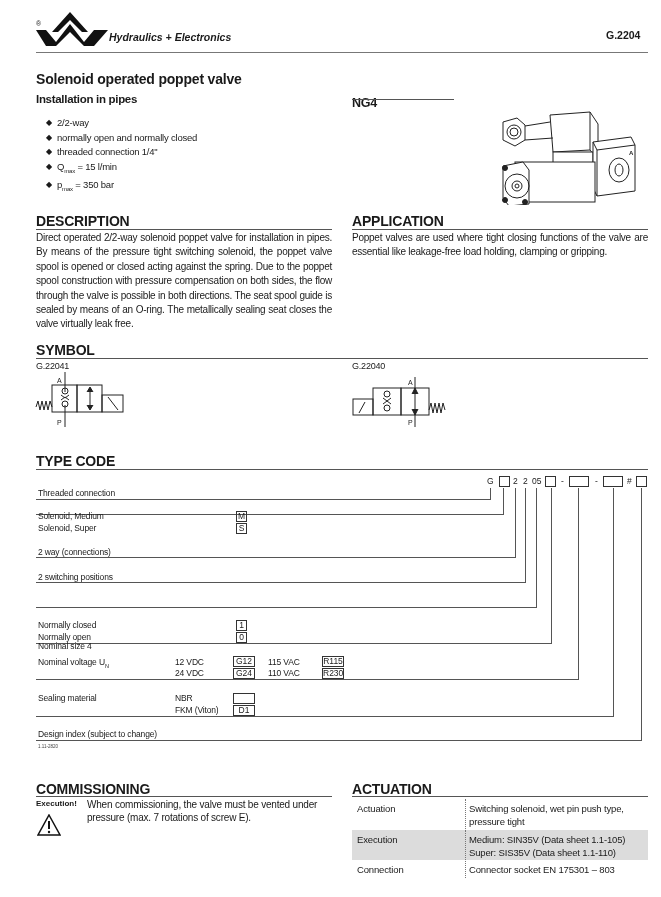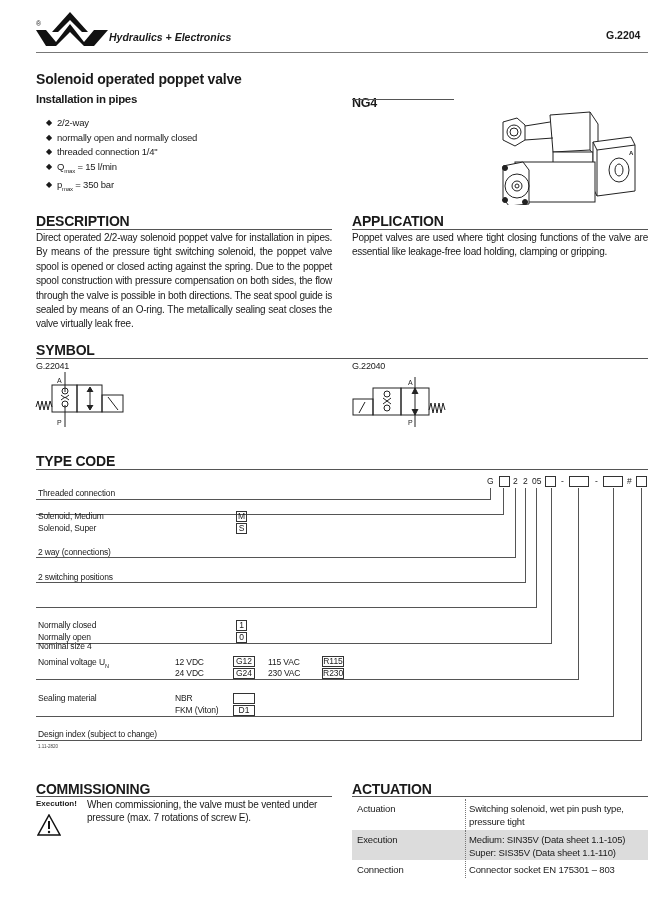--- a/index.html
+++ b/index.html
@@ -180,21 +180,21 @@
 <span class="tc-label cond" style="left:38px;top:632px;">Normally open</span>
 <div class="codebox cond" style="left:236px;top:632px;width:9px;">0</div>
 
 <span class="tc-label cond" style="left:38px;top:657px;"><span>Nominal voltage U</span><sub style="font-size:5.5px;">N</sub></span>
 <span class="tc-label cond" style="left:175px;top:657px;">12 VDC</span>
 <div class="codebox cond" style="left:233px;top:656px;width:20px;">G12</div>
 <span class="tc-label cond" style="left:175px;top:668px;">24 VDC</span>
 <div class="codebox cond" style="left:233px;top:668px;width:20px;">G24</div>
 <span class="tc-label cond" style="left:268px;top:657px;">115 VAC</span>
 <div class="codebox cond" style="left:322px;top:656px;width:20px;">R115</div>
-<span class="tc-label cond" style="left:268px;top:668px;">230 VAC</span>
+<span class="tc-label cond" style="left:268px;top:668px;">110 VAC</span>
 <div class="codebox cond" style="left:322px;top:668px;width:20px;">R230</div>
 
 <span class="tc-label cond" style="left:38px;top:693px;">Sealing material</span>
 <span class="tc-label cond" style="left:175px;top:693px;">NBR</span>
 <div class="codebox cond" style="left:233px;top:693px;width:20px;"></div>
 <span class="tc-label cond" style="left:175px;top:705px;">FKM (Viton)</span>
 <div class="codebox cond" style="left:233px;top:705px;width:20px;">D1</div>
 
 <span class="tc-label cond" style="left:38px;top:729px;">Design index (subject to change)</span>
 <span class="abs cond" style="left:38px;top:744px;font-size:4.5px;color:#444;">1.11-2820</span>

